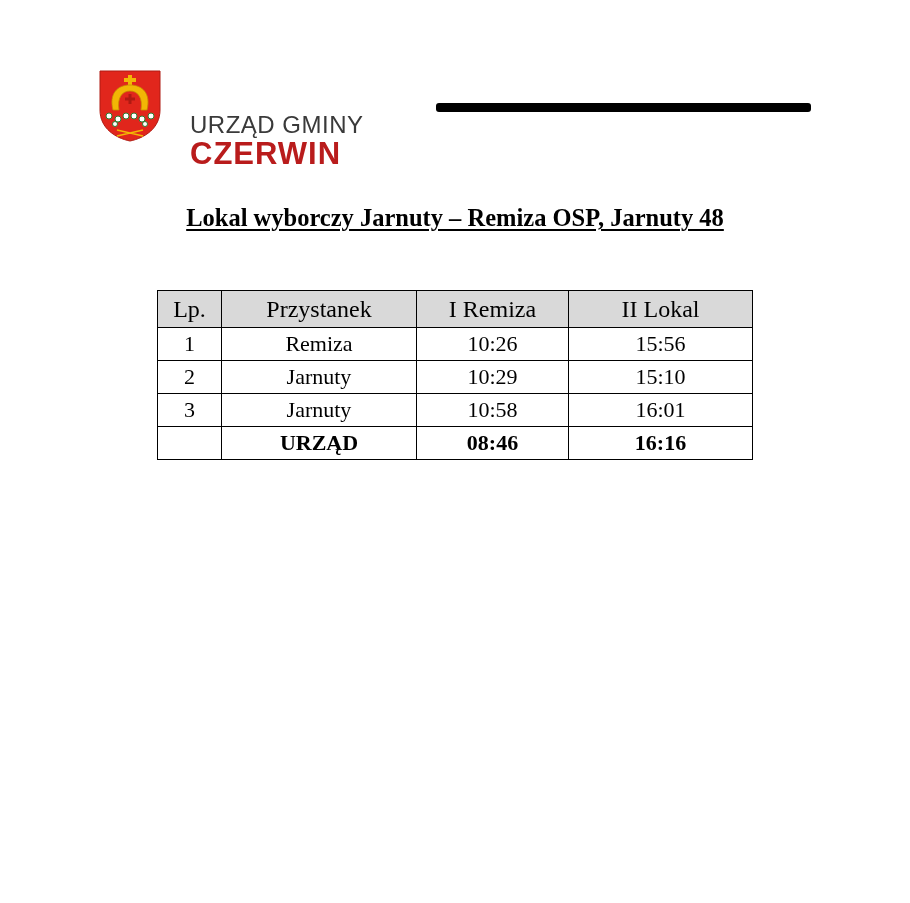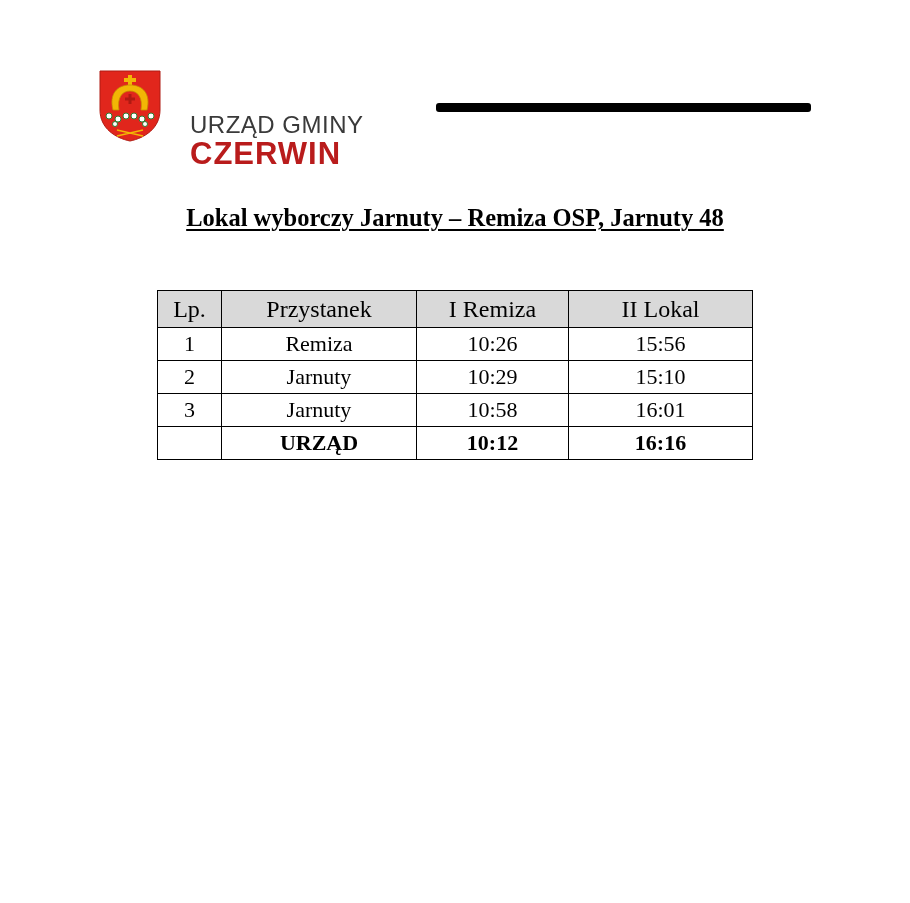--- a/index.html
+++ b/index.html
@@ -75,17 +75,17 @@
     </tr>
     <tr>
       <td>3</td>
       <td>Jarnuty</td>
       <td>10:58</td>
       <td>16:01</td>
     </tr>
     <tr class="total">
       <td></td>
       <td>URZĄD</td>
-      <td>10:12</td>
+      <td>08:46</td>
       <td>16:16</td>
     </tr>
   </tbody>
 </table>
 
 </body></html>

